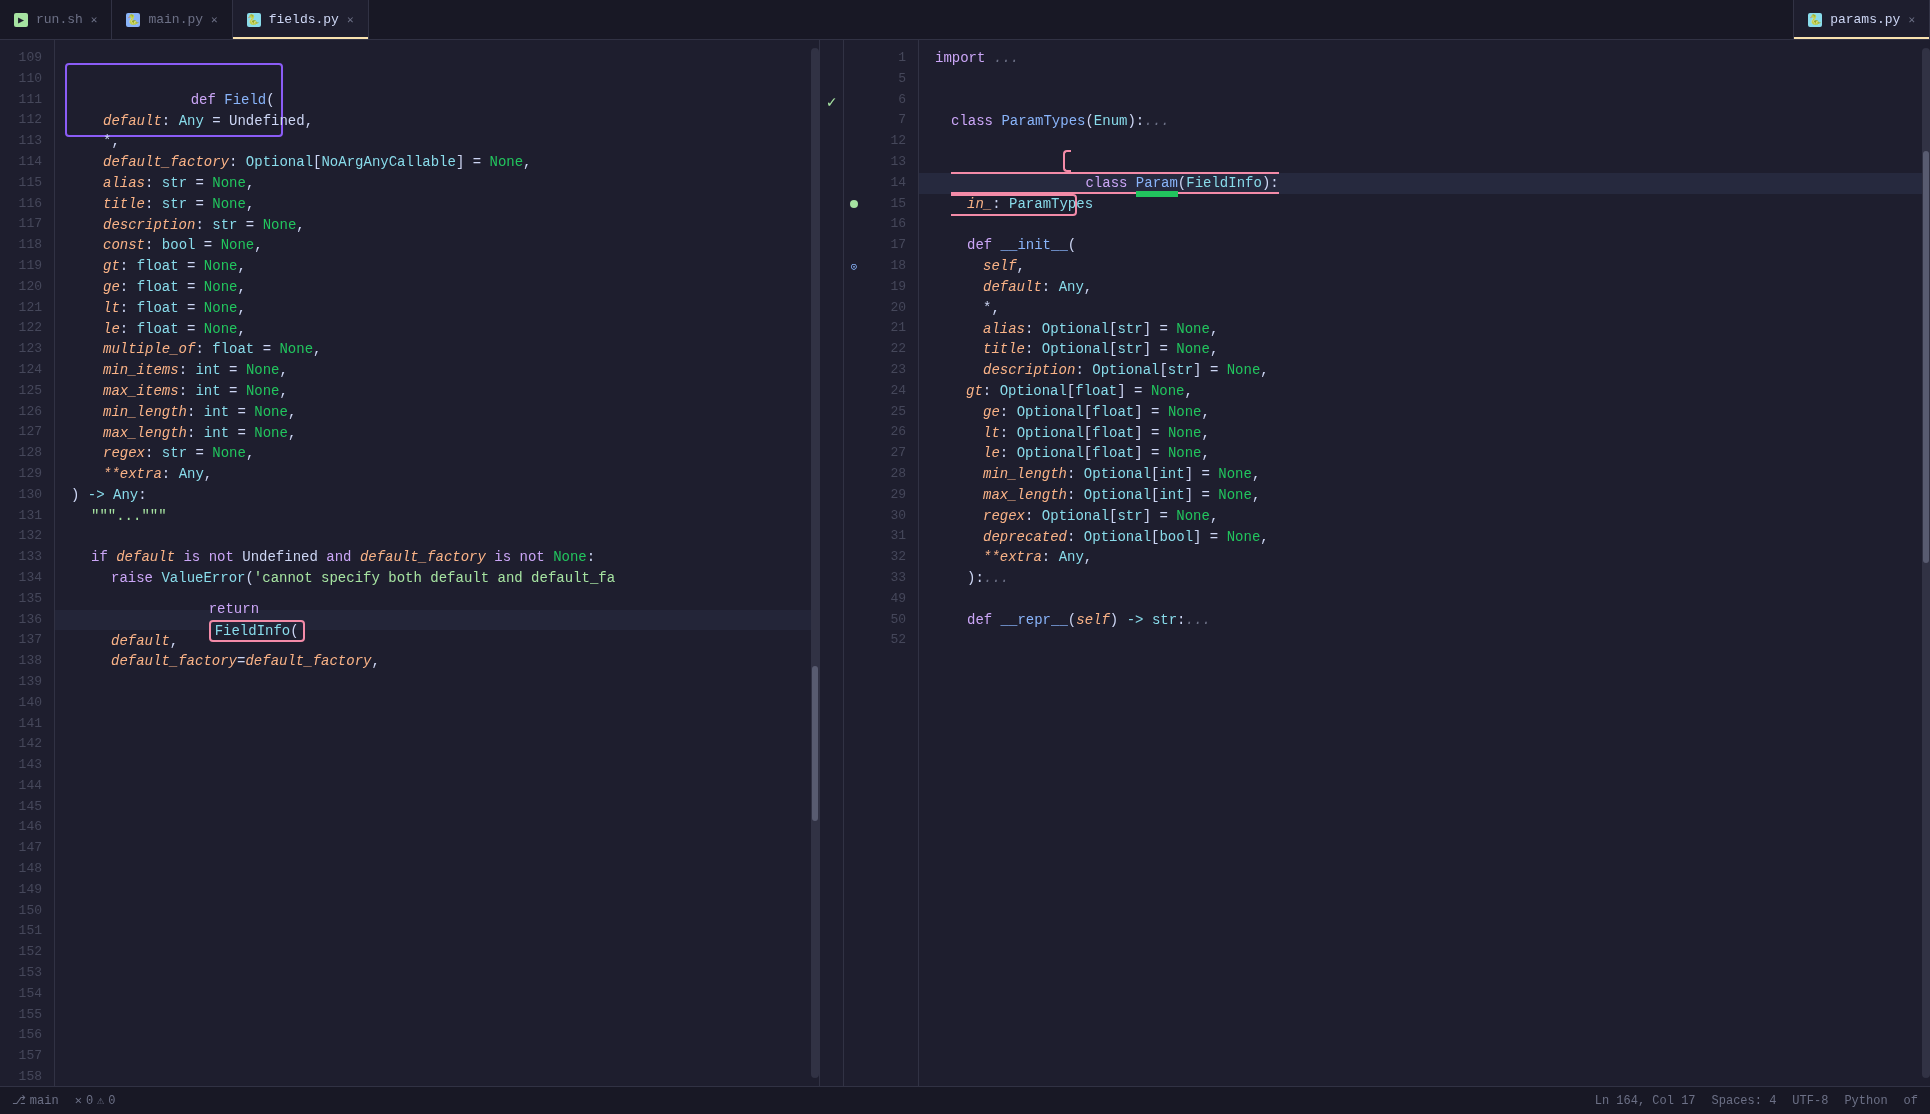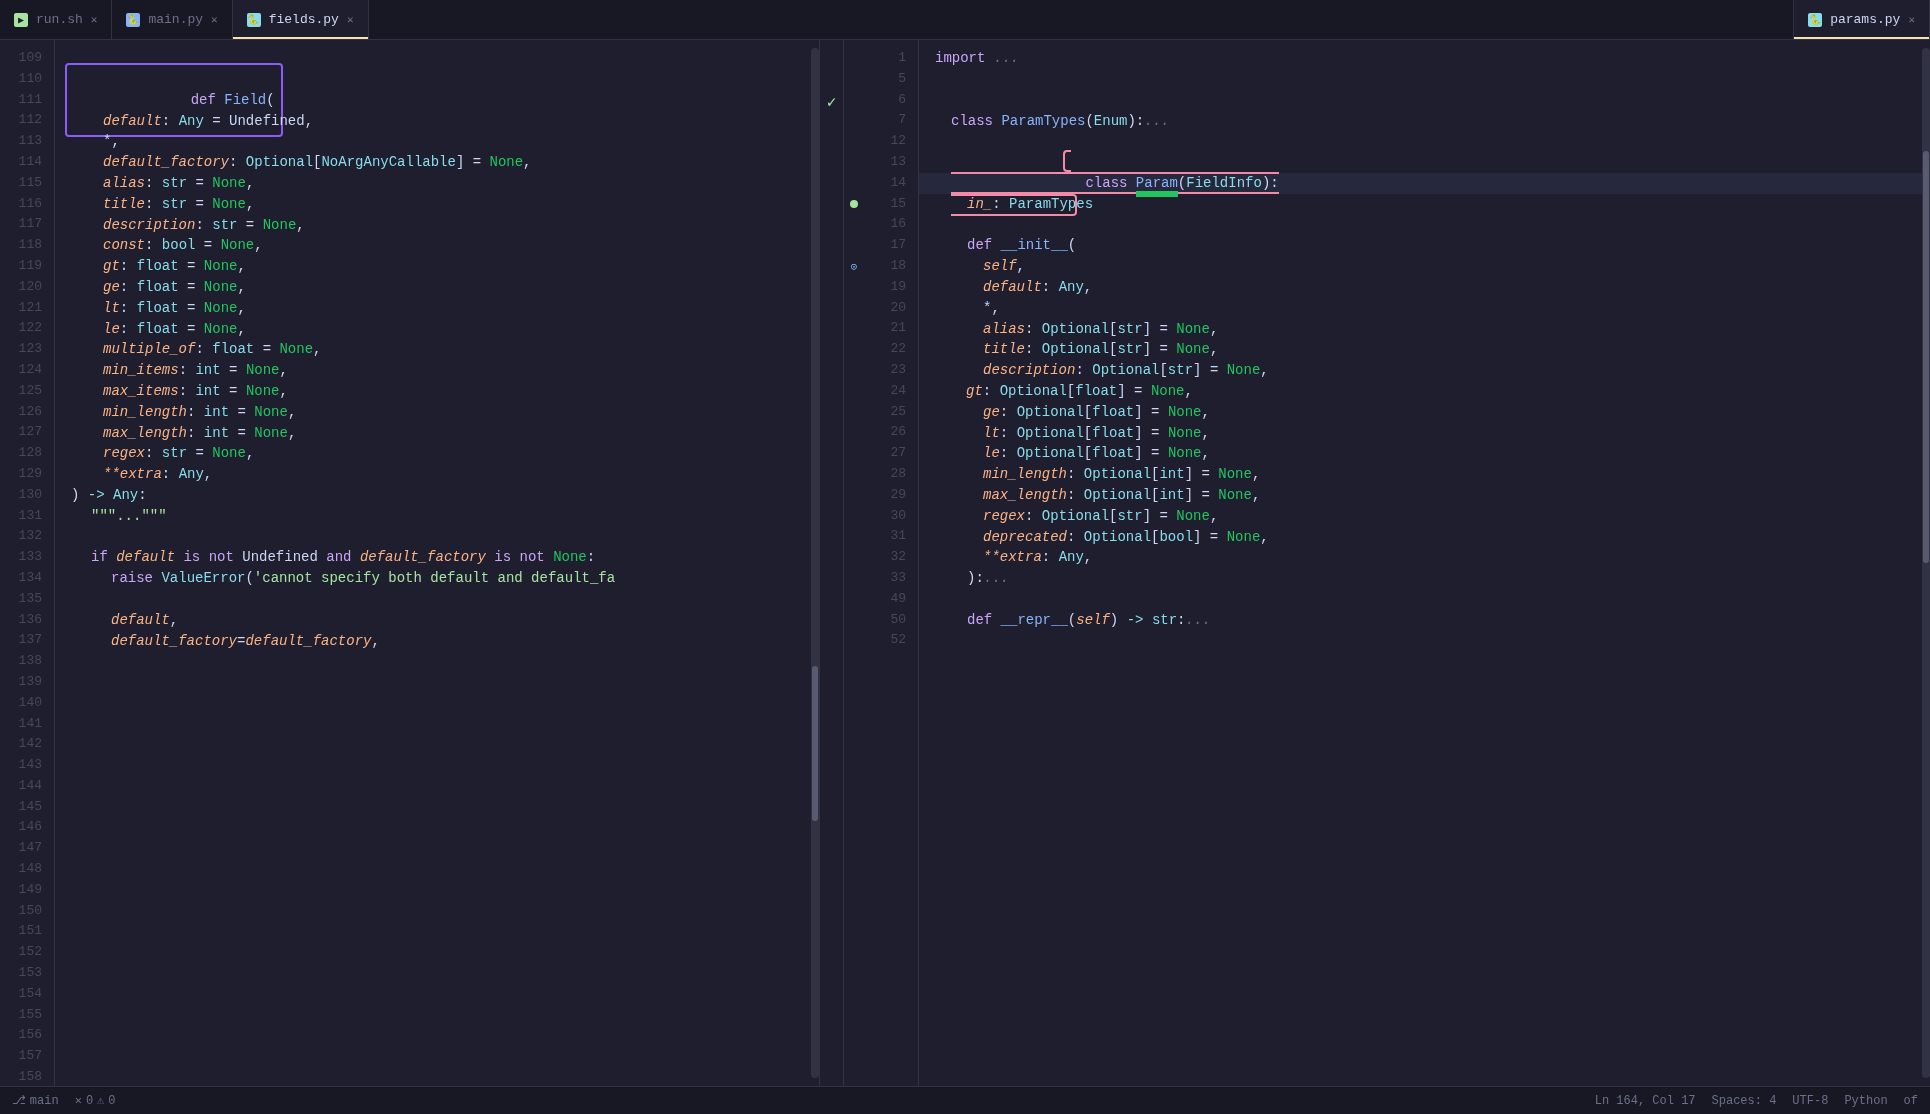--- a/index.html
+++ b/index.html
@@ -359,20 +359,26 @@
           <div class="code-line">
             <span style="margin-left: 20px;"><span class="kw">if </span><span class="param italic">default</span><span class="pn"> </span><span class="kw">is not </span><span class="undef">Undefined</span><span class="pn"> </span><span class="kw">and </span><span class="param italic">default_factory</span><span class="pn"> </span><span class="kw">is not </span><span class="none">None</span><span class="pn">:</span></span>
           </div>
 
           <div class="code-line">
             <span style="margin-left: 40px;"><span class="kw">raise </span><span class="type">ValueError</span><span class="pn">(</span><span class="str">'cannot specify both default and default_fa</span></span>
           </div>
 
           <div class="code-line"></div>
 
+          <div class="code-line" style="background: rgba(137, 180, 250, 0.05);">
+            <span style="margin-left: 20px;">
+              <span class="kw">return </span>
+              <span style="border: 2px solid #f38ba8; border-radius: 4px; padding: 1px 4px;"><span class="type">FieldInfo</span><span class="pn">(</span></span>
+            </span>
+          </div>
 
           <div class="code-line">
             <span style="margin-left: 40px;"><span class="param italic">default</span><span class="pn">,</span></span>
           </div>
 
           <div class="code-line">
             <span style="margin-left: 40px;"><span class="param italic">default_factory</span><span class="pn">=</span><span class="param italic">default_factory</span><span class="pn">,</span></span>
           </div>
         </div>
 

